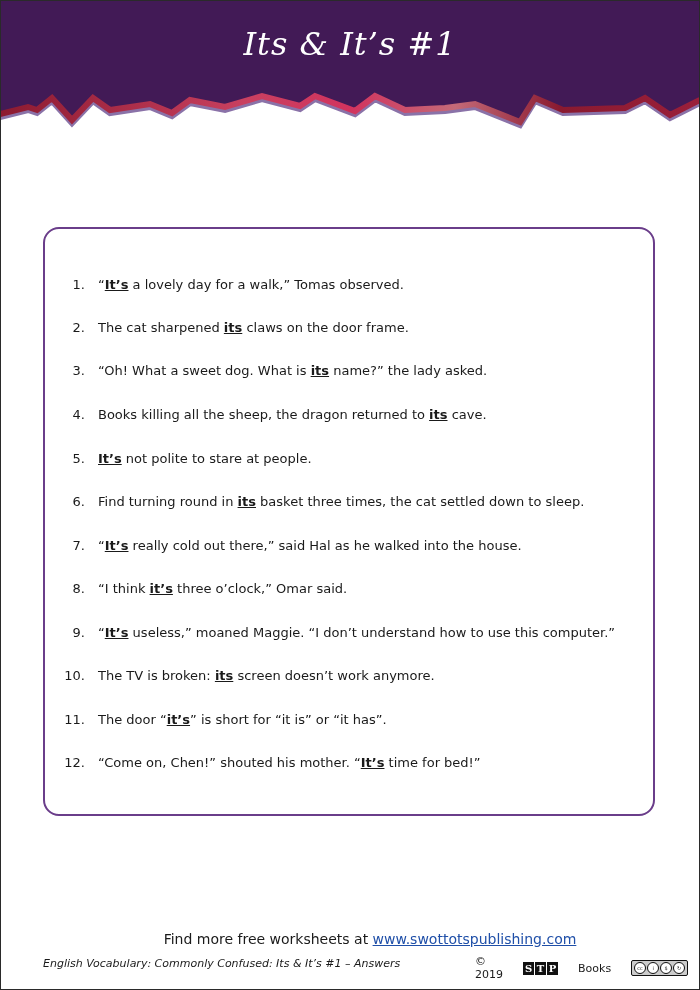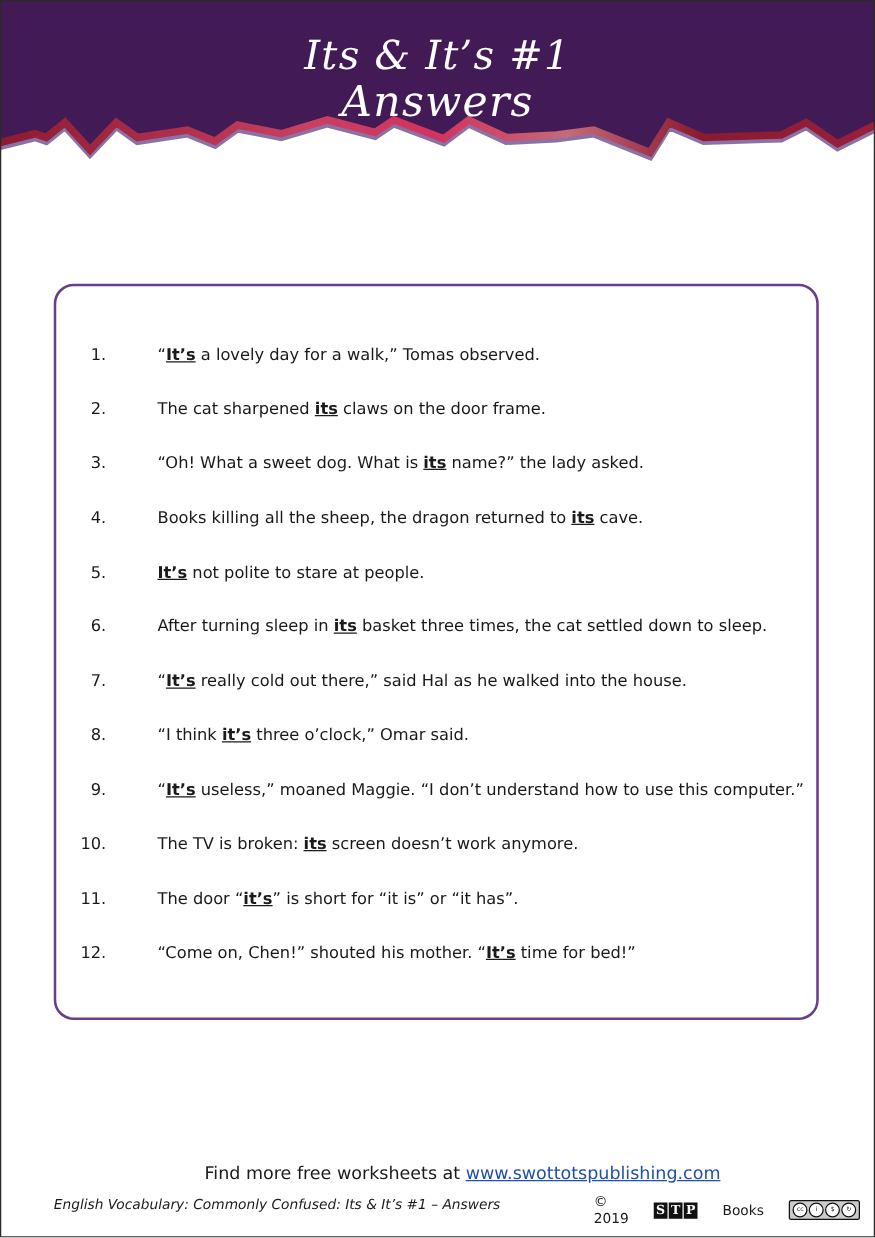--- a/index.html
+++ b/index.html
@@ -7,21 +7,21 @@
   .frame{position:absolute;left:0;top:0;width:698px;height:988px;border:1px solid #2a2a2a;pointer-events:none;z-index:5;}
   .banner{position:absolute;left:0;top:0;width:700px;height:140px;}
   .banner svg{position:absolute;left:0;top:0;}
   .title{position:absolute;left:0;width:700px;text-align:center;color:#fff;font-family:"DejaVu Serif","Liberation Serif",serif;letter-spacing:1px;}
   .title.l1{top:22px;font-size:32px;line-height:44px;font-style:italic;}
   .title.l2{top:62px;font-size:34px;line-height:40px;font-style:italic;}
   .box{position:absolute;left:43px;top:227px;width:612px;height:589px;border:2px solid #6a3d8a;border-radius:16px;box-sizing:border-box;}
   .list{position:absolute;left:0;top:0;width:100%;}
   .item{position:absolute;left:0;width:100%;font-size:13px;line-height:16px;white-space:nowrap;font-family:"DejaVu Sans","Liberation Sans",sans-serif;}
   .num{position:absolute;right:568px;text-align:right;}
-  .txt{position:absolute;left:53px;margin-left:28px;}
+  .txt{position:absolute;left:53px;}
   .ans{font-weight:bold;text-decoration:underline;}
   .footer-find{position:absolute;left:0;width:700px;top:931px;text-align:center;font-size:14px;padding-left:20px;}
   .footer-find a{color:#1f4fa8;text-decoration:underline;}
   .footer-left{position:absolute;left:43px;top:957px;font-size:11px;font-style:italic;}
   .footer-right{position:absolute;left:475px;top:955px;font-size:11px;display:flex;align-items:center;gap:20px;}
   .stp{display:inline-flex;gap:1px;}
   .stp span{background:#111;color:#fff;font-family:"DejaVu Serif",serif;font-size:10px;font-weight:bold;width:11px;height:13px;line-height:13px;text-align:center;display:inline-block;}
   .cc{display:inline-flex;align-items:center;gap:1px;background:#ccc;border:1px solid #111;padding:0 2px;height:14px;border-radius:2px;}
   .cc span{display:inline-block;width:10px;height:10px;border:1.5px solid #111;border-radius:50%;font-size:5px;line-height:10px;text-align:center;background:#fff;}
   .pagenum{margin-left:14px;}
@@ -41,21 +41,20 @@
         <stop offset="0.65" stop-color="#c46a78"></stop>
         <stop offset="0.8" stop-color="#8a1a30"></stop>
         <stop offset="1" stop-color="#9a1f3a"></stop>
       </linearGradient>
     </defs>
     <polygon points="0,0 700,0 700,100 670,115 645,98 625,108 563,110 535,98 520,122 475,104 445,108 405,110 375,96 355,111 315,96 300,106 262,96 225,107 190,100 172,113 150,104 110,110 93,98 72,120 52,98 37,110 28,107 0,114" fill="#421a56"></polygon>
     <polyline points="0,117 28,110 37,113 52,101 72,123 93,101 110,113 150,107 172,116 190,103 225,110 262,99 300,109 315,99 355,114 375,99 405,113 445,111 475,107 520,125 535,101 563,113 625,111 645,101 670,118 700,103" fill="none" stroke="#8a72a8" stroke-width="6"></polyline>
     <polyline points="0,114 28,107 37,110 52,98 72,120 93,98 110,110 150,104 172,113 190,100 225,107 262,96 300,106 315,96 355,111 375,96 405,110 445,108 475,104 520,122 535,98 563,110 625,108 645,98 670,115 700,100" fill="none" stroke="url(#edgeg)" stroke-width="6"></polyline>
   </svg>
   <div class="title l1">Its &amp; It’s #1</div>
-  <div class="title l2">Answers</div>
 </div>
 
 <div class="box">
   <div class="list">
     <div class="item" style="top:48px">
         <span class="num">1.</span>
         <span class="txt"><span>“</span><span class="ans">It’s</span><span> a lovely day for a walk,” Tomas observed.</span></span>
       </div>
     <div class="item" style="top:91px">
         <span class="num">2.</span>
@@ -68,21 +67,21 @@
     <div class="item" style="top:178px">
         <span class="num">4.</span>
         <span class="txt"><span>Books killing all the sheep, the dragon returned to </span><span class="ans">its</span><span> cave.</span></span>
       </div>
     <div class="item" style="top:222px">
         <span class="num">5.</span>
         <span class="txt"><span></span><span class="ans">It’s</span><span> not polite to stare at people.</span></span>
       </div>
     <div class="item" style="top:265px">
         <span class="num">6.</span>
-        <span class="txt"><span>After turning sleep in </span><span class="ans">its</span><span> basket three times, the cat settled down to sleep.</span></span>
+        <span class="txt"><span>Find turning round in </span><span class="ans">its</span><span> basket three times, the cat settled down to sleep.</span></span>
       </div>
     <div class="item" style="top:309px">
         <span class="num">7.</span>
         <span class="txt"><span>“</span><span class="ans">It’s</span><span> really cold out there,” said Hal as he walked into the house.</span></span>
       </div>
     <div class="item" style="top:352px">
         <span class="num">8.</span>
         <span class="txt"><span>“I think </span><span class="ans">it’s</span><span> three o’clock,” Omar said.</span></span>
       </div>
     <div class="item" style="top:396px">

